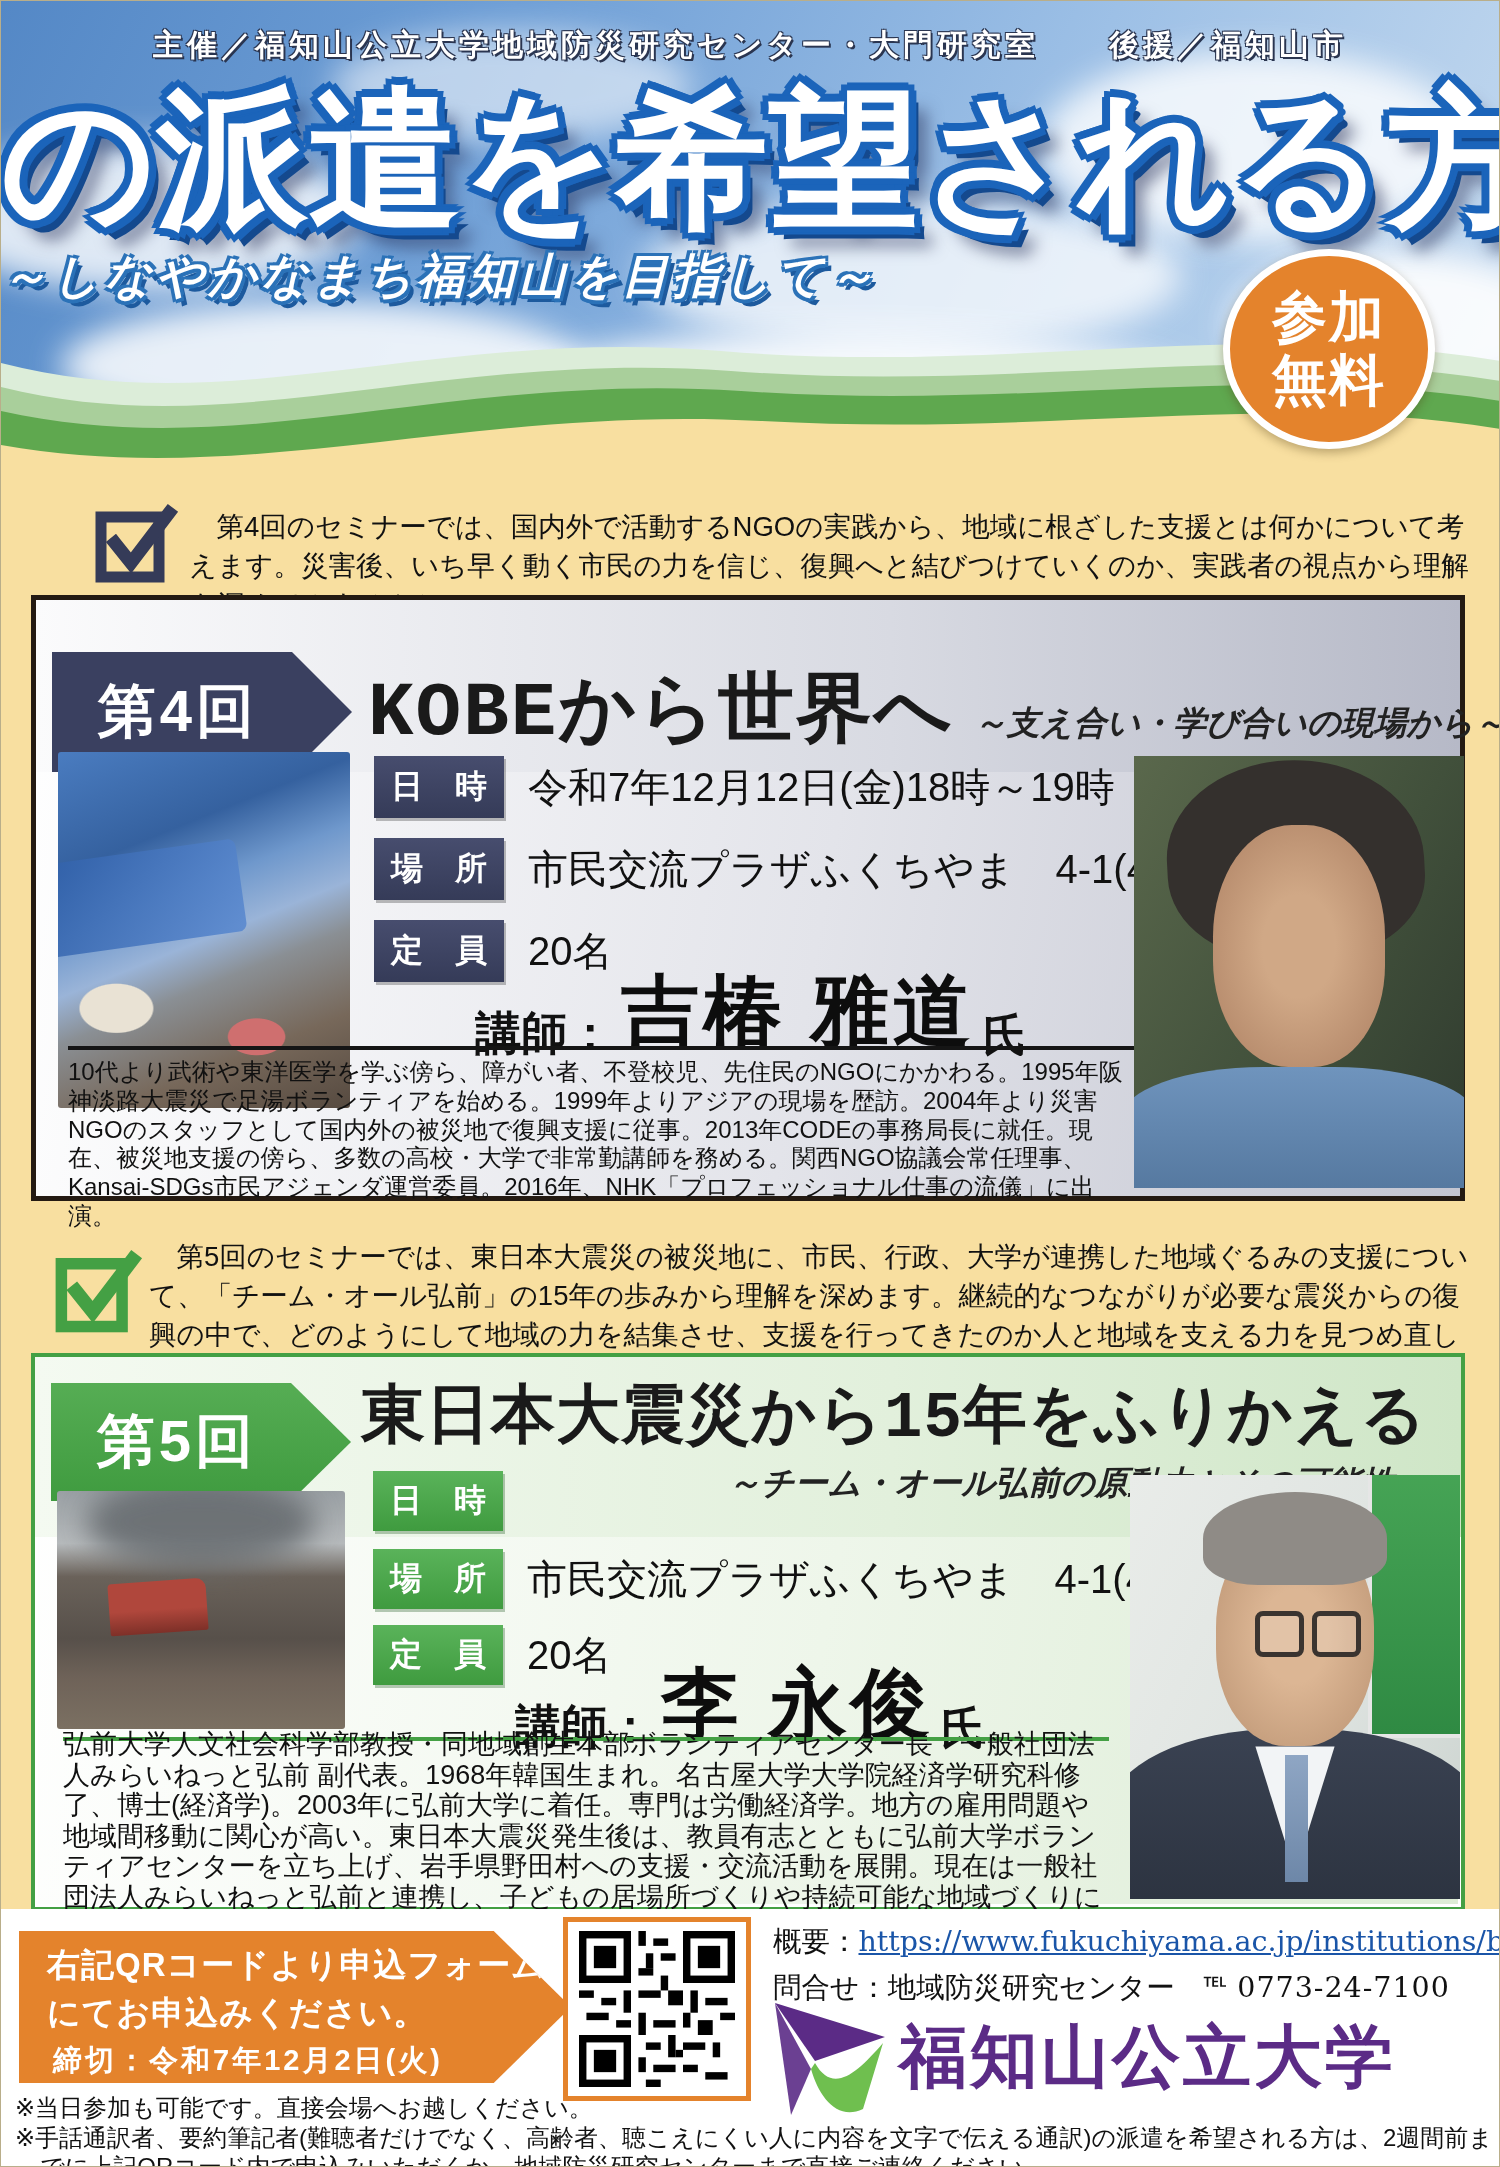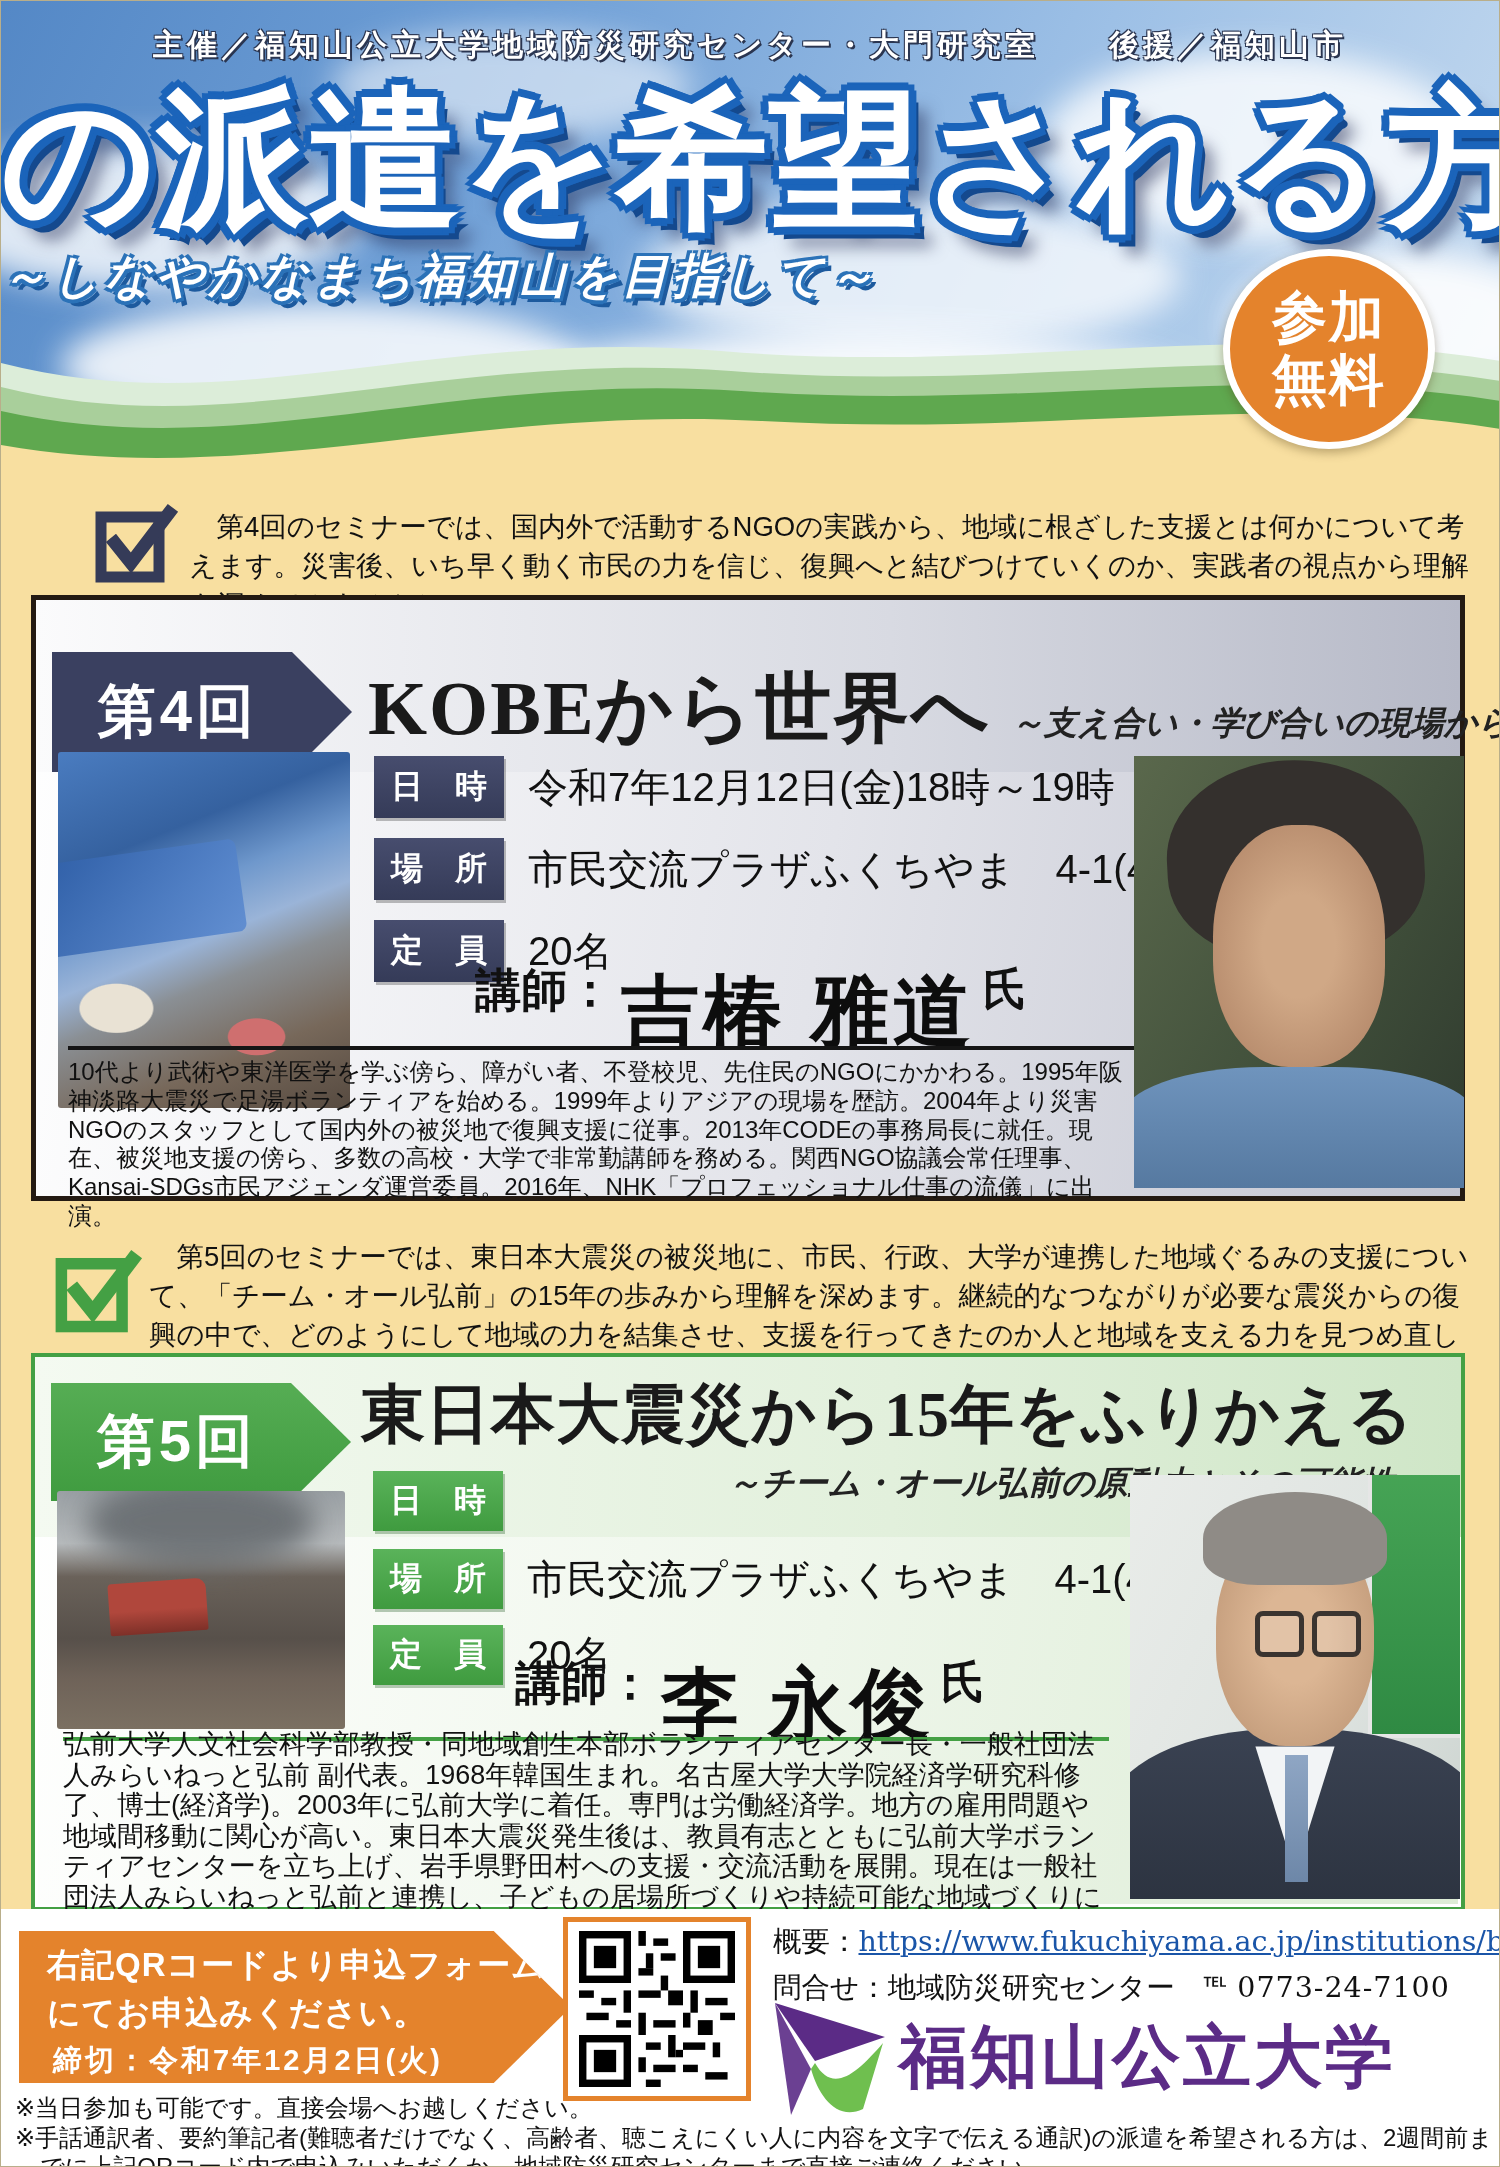--- a/index.html
+++ b/index.html
@@ -49,36 +49,36 @@
 
   .pennant{position:absolute;left:16px;display:flex;align-items:center;justify-content:center;
            color:#fff;font-weight:bold;font-size:58px;letter-spacing:4px;padding-right:48px;
            clip-path:polygon(0 0,80% 0,100% 50%,80% 100%,0 100%)}
   .p1{top:52px;width:300px;height:120px;background:#3a4060;filter:drop-shadow(-10px 10px 0 #989db9)}
   .p2{top:26px;width:300px;height:118px;background:linear-gradient(#56ad54,#3f9b3f);filter:drop-shadow(-10px 10px 0 #a5d3a0)}
 
   .sec-title-row{position:absolute;display:flex;align-items:baseline;white-space:nowrap}
   .t1{left:332px;top:58px}
   .t2{left:326px;top:14px}
-  .sec-title{font-family:Liberation Serif, serif;font-weight:bold;color:#1a1a1a}
+  .sec-title{font-family:Liberation Mono, monospace;font-weight:bold;color:#1a1a1a}
   .t1 .sec-title{font-size:76px;letter-spacing:2px}
   .t2 .sec-title{font-size:64px;letter-spacing:1px}
   .sec-sub{font-family:"DejaVu Serif","Liberation Serif",serif;font-style:italic;font-weight:bold;
            font-size:33px;color:#222;margin-left:20px}
   .sub2{position:absolute;right:34px;top:104px;font-family:"DejaVu Serif","Liberation Serif",serif;
         font-style:italic;font-weight:bold;font-size:33px;color:#222}
 
   .row{position:absolute;display:flex;align-items:center}
   .lbl{width:130px;height:62px;display:flex;align-items:center;justify-content:center;
        color:#fff;font-size:32px;font-weight:bold;flex:0 0 auto}
   .lbl.navy{background:linear-gradient(#474d6e,#353b58);box-shadow:2px 3px 0 rgba(0,0,0,.25)}
   .lbl.green{background:linear-gradient(#5ab35a,#3f9b3f);box-shadow:2px 3px 0 rgba(20,80,20,.3)}
   .val{margin-left:24px;font-size:40px;color:#111;white-space:nowrap;font-weight:500}
 
-  .lect{position:absolute;display:flex;align-items:flex-start;justify-content:center;white-space:nowrap}
+  .lect{position:absolute;display:flex;align-items:flex-end;justify-content:center;white-space:nowrap}
   .lect .pre{font-size:46px;font-weight:bold;color:#111}
   .lect .name{font-size:78px;font-weight:bold;color:#0d0d0d;letter-spacing:4px;margin:0 8px}
   .lect .hon{font-size:44px;font-weight:bold;color:#111}
 
   .rule{position:absolute;height:4px}
   .bio{position:absolute;color:#111}
 
   
   .photo{position:absolute;overflow:hidden;border-radius:3px}
   .ph-relief{background:

